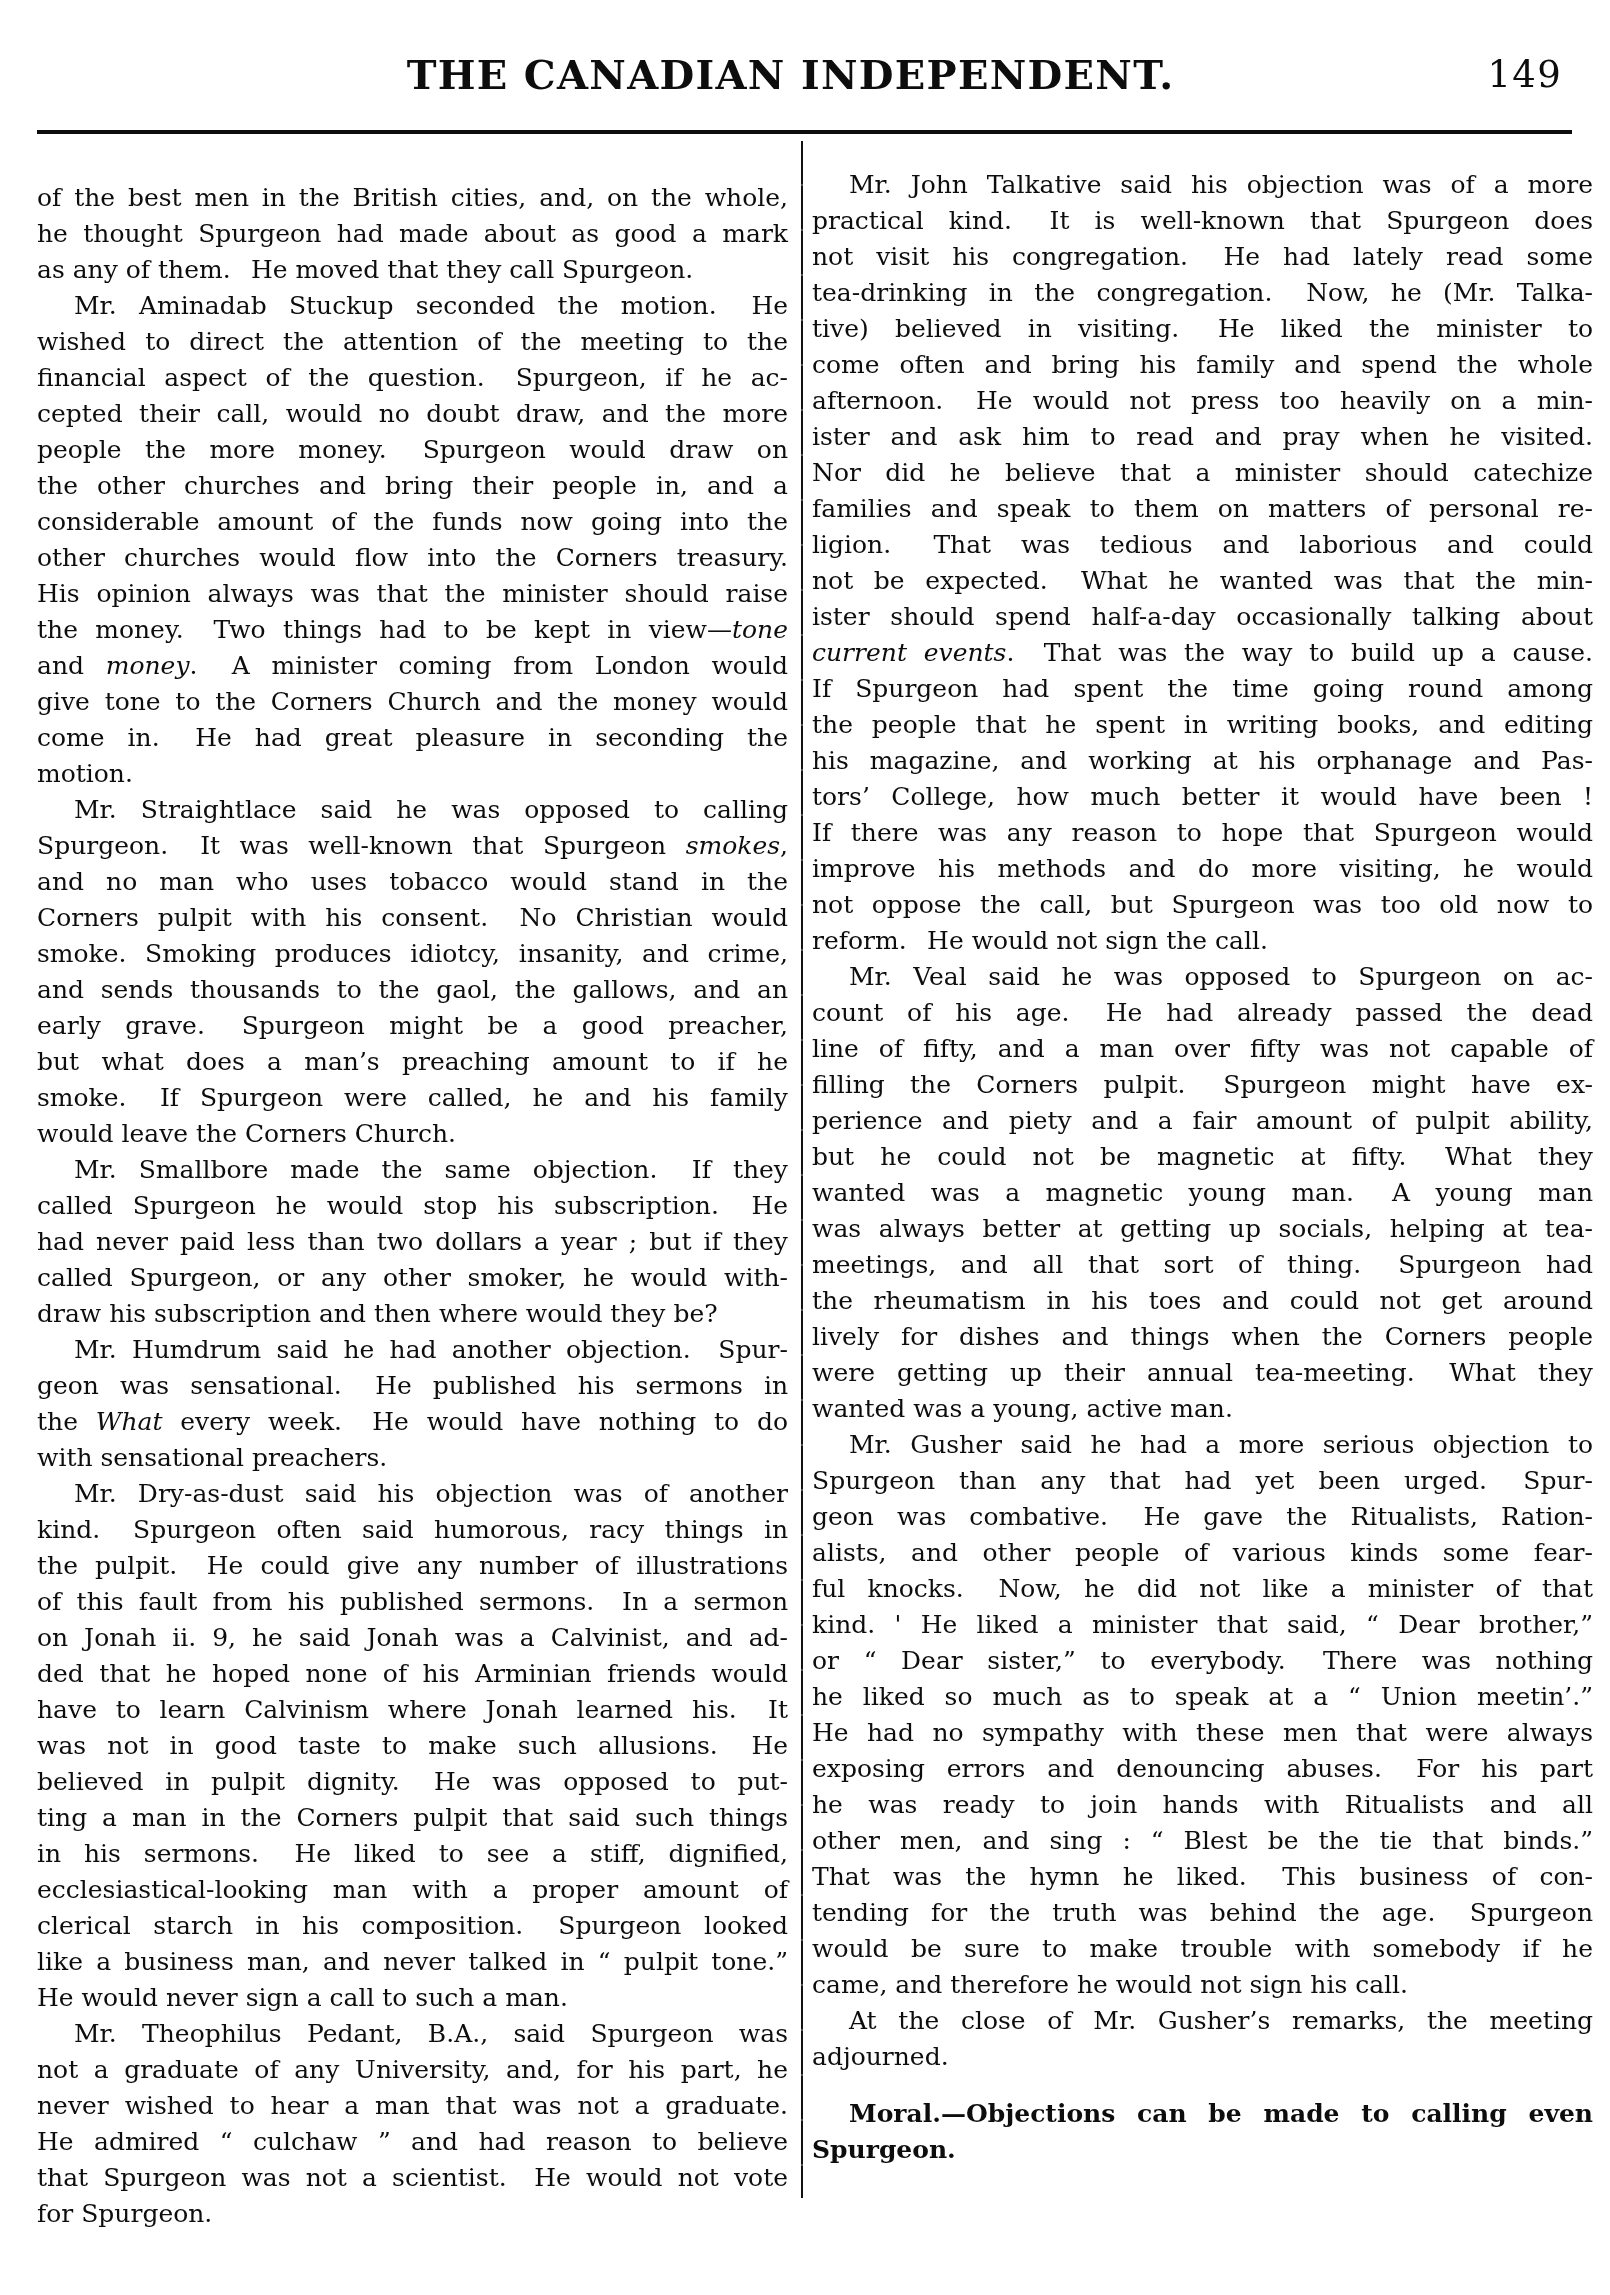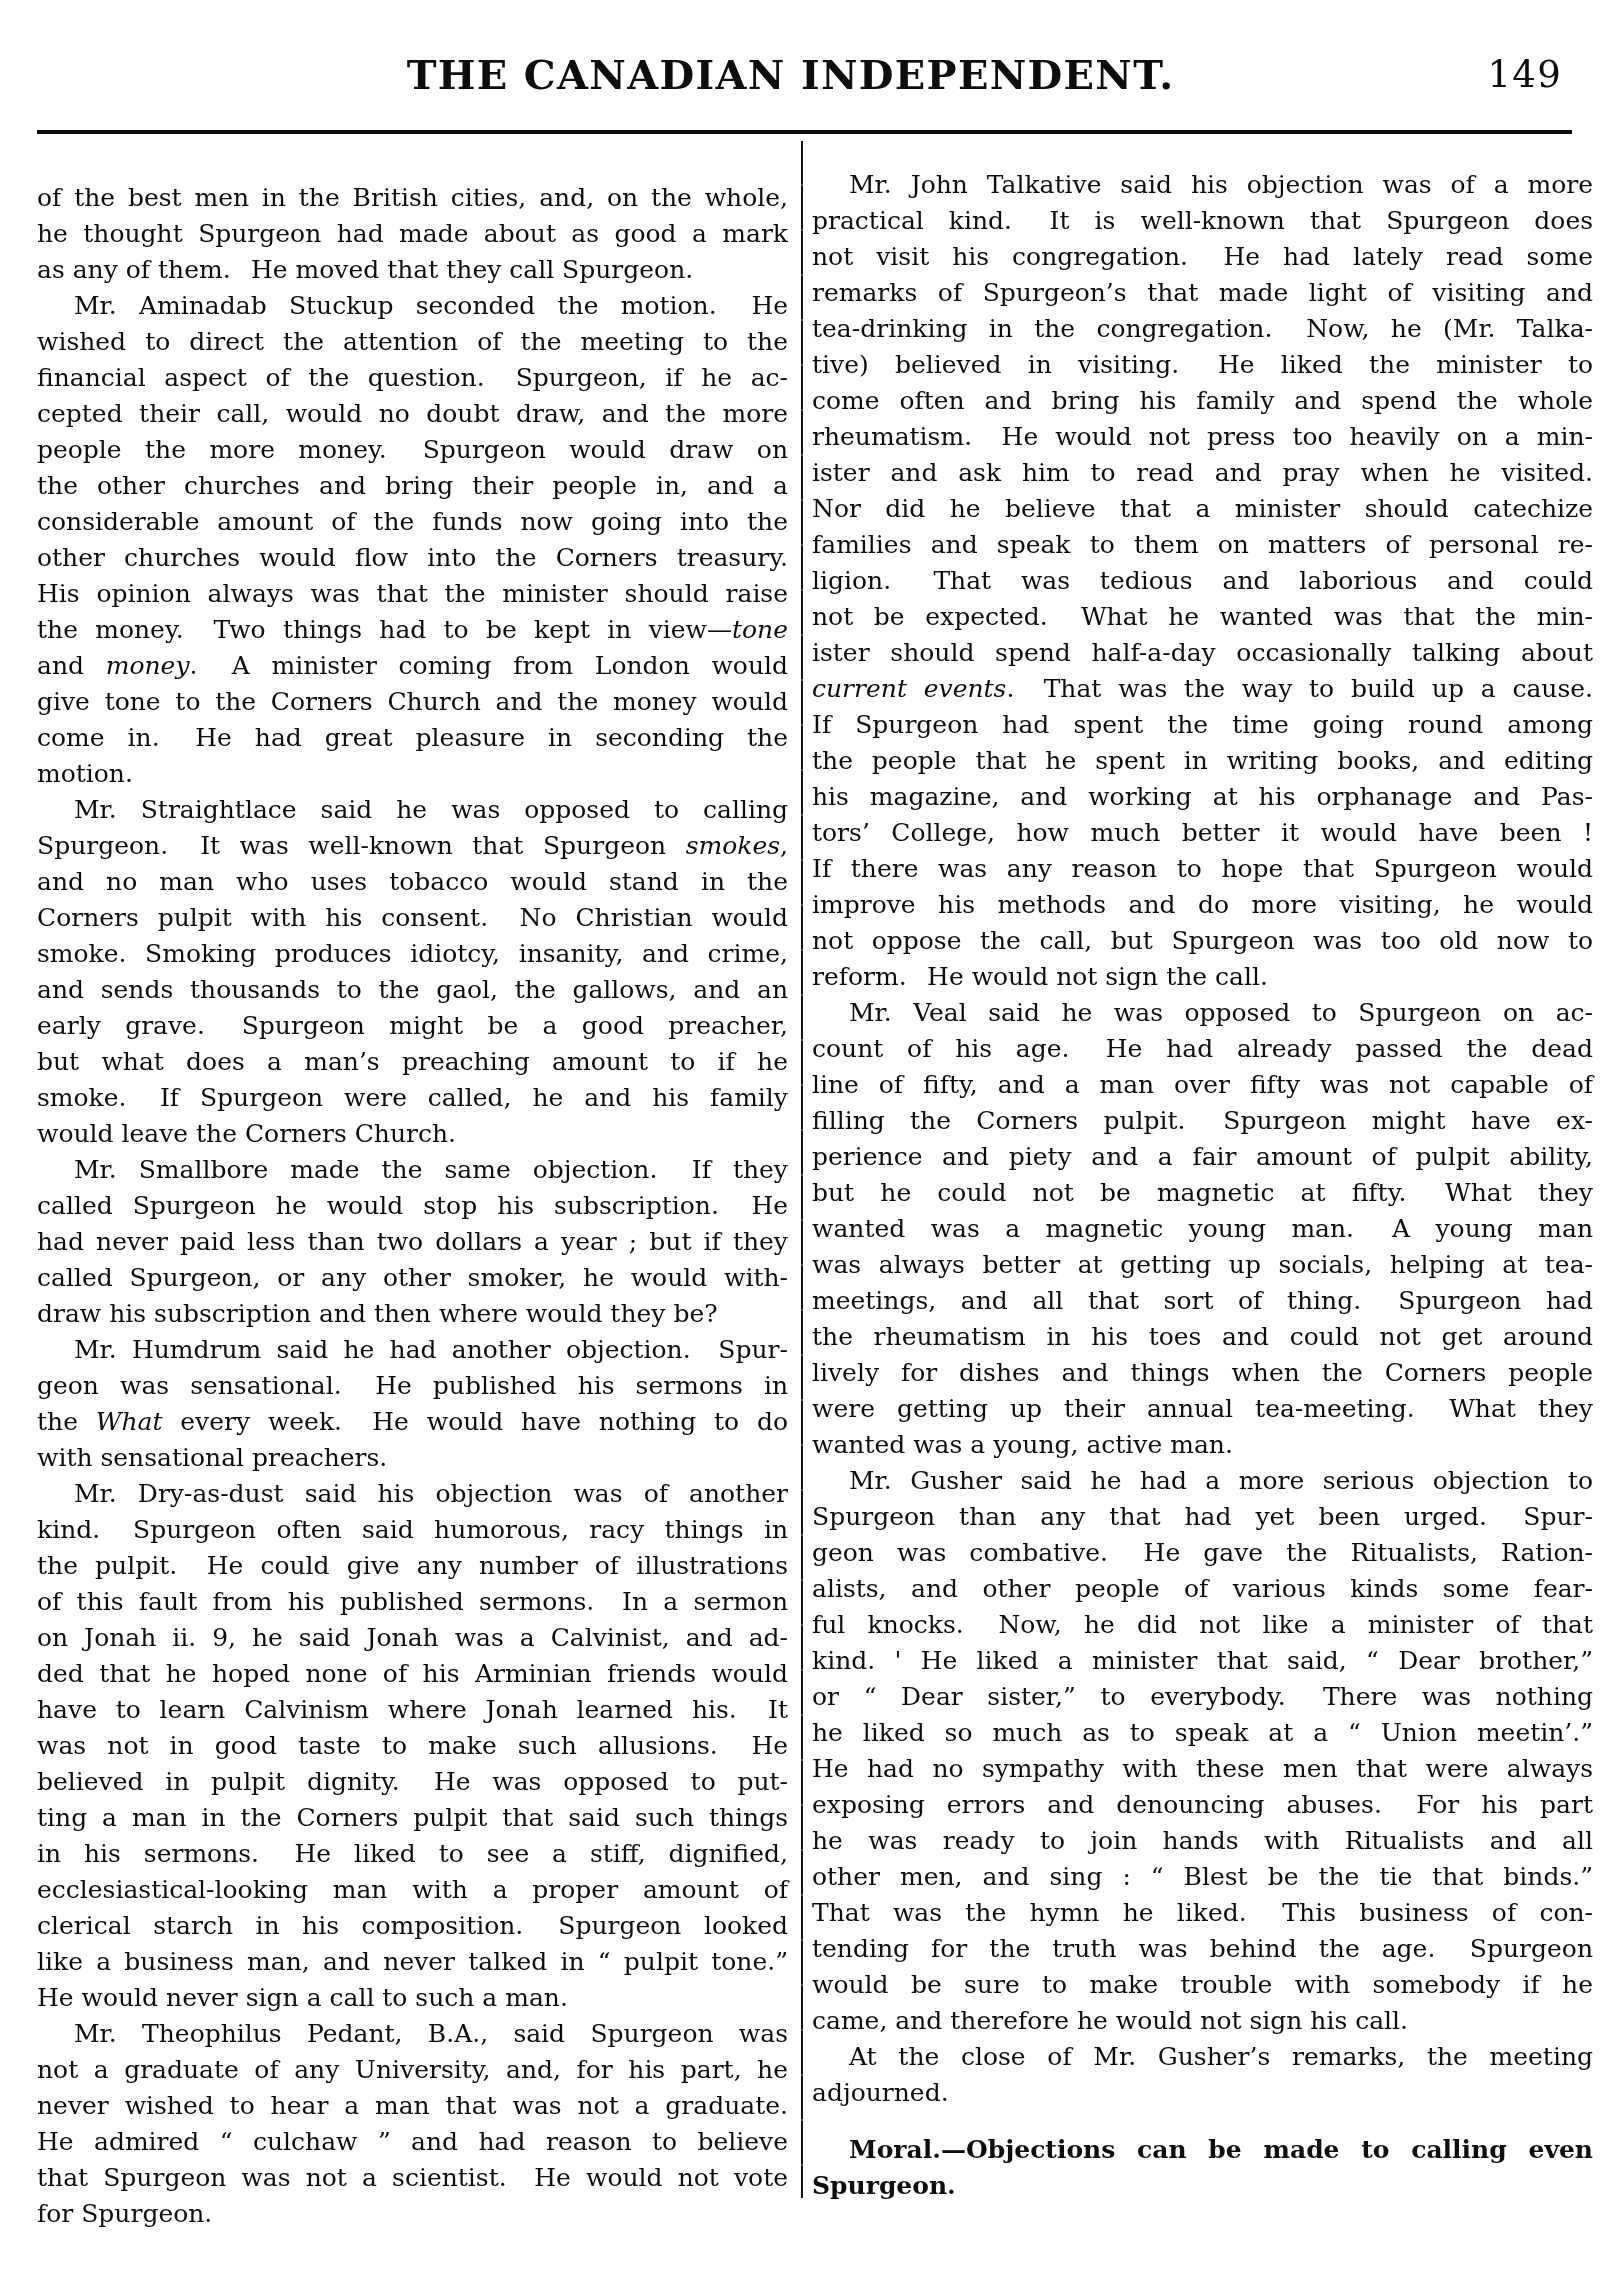--- a/index.html
+++ b/index.html
@@ -142,25 +142,24 @@
         <div class="line">He admired “ culchaw ” and had reason to believe</div>
         <div class="line">that Spurgeon was not a scientist.  He would not vote</div>
         <div class="line last">for Spurgeon.</div>
       </div>
     </div>
   <div class="col right" id="right-col">
       <div>
         <div class="line indent">Mr. John Talkative said his objection was of a more</div>
         <div class="line">practical kind.  It is well-known that Spurgeon does</div>
         <div class="line">not visit his congregation.  He had lately read some</div>
-        <div class="line">remarks of Spurgeon’s that made light of visiting and</div>
         <div class="line">tea-drinking in the congregation.  Now, he (Mr. Talka-</div>
         <div class="line">tive) believed in visiting.  He liked the minister to</div>
         <div class="line">come often and bring his family and spend the whole</div>
-        <div class="line">rheumatism.  He would not press too heavily on a min-</div>
+        <div class="line">afternoon.  He would not press too heavily on a min-</div>
         <div class="line">ister and ask him to read and pray when he visited.</div>
         <div class="line">Nor did he believe that a minister should catechize</div>
         <div class="line">families and speak to them on matters of personal re-</div>
         <div class="line">ligion.  That was tedious and laborious and could</div>
         <div class="line">not be expected.  What he wanted was that the min-</div>
         <div class="line">ister should spend half-a-day occasionally talking about</div>
         <div class="line"><i>current events</i>.  That was the way to build up a cause.</div>
         <div class="line">If Spurgeon had spent the time going round among</div>
         <div class="line">the people that he spent in writing books, and editing</div>
         <div class="line">his magazine, and working at his orphanage and Pas-</div>

